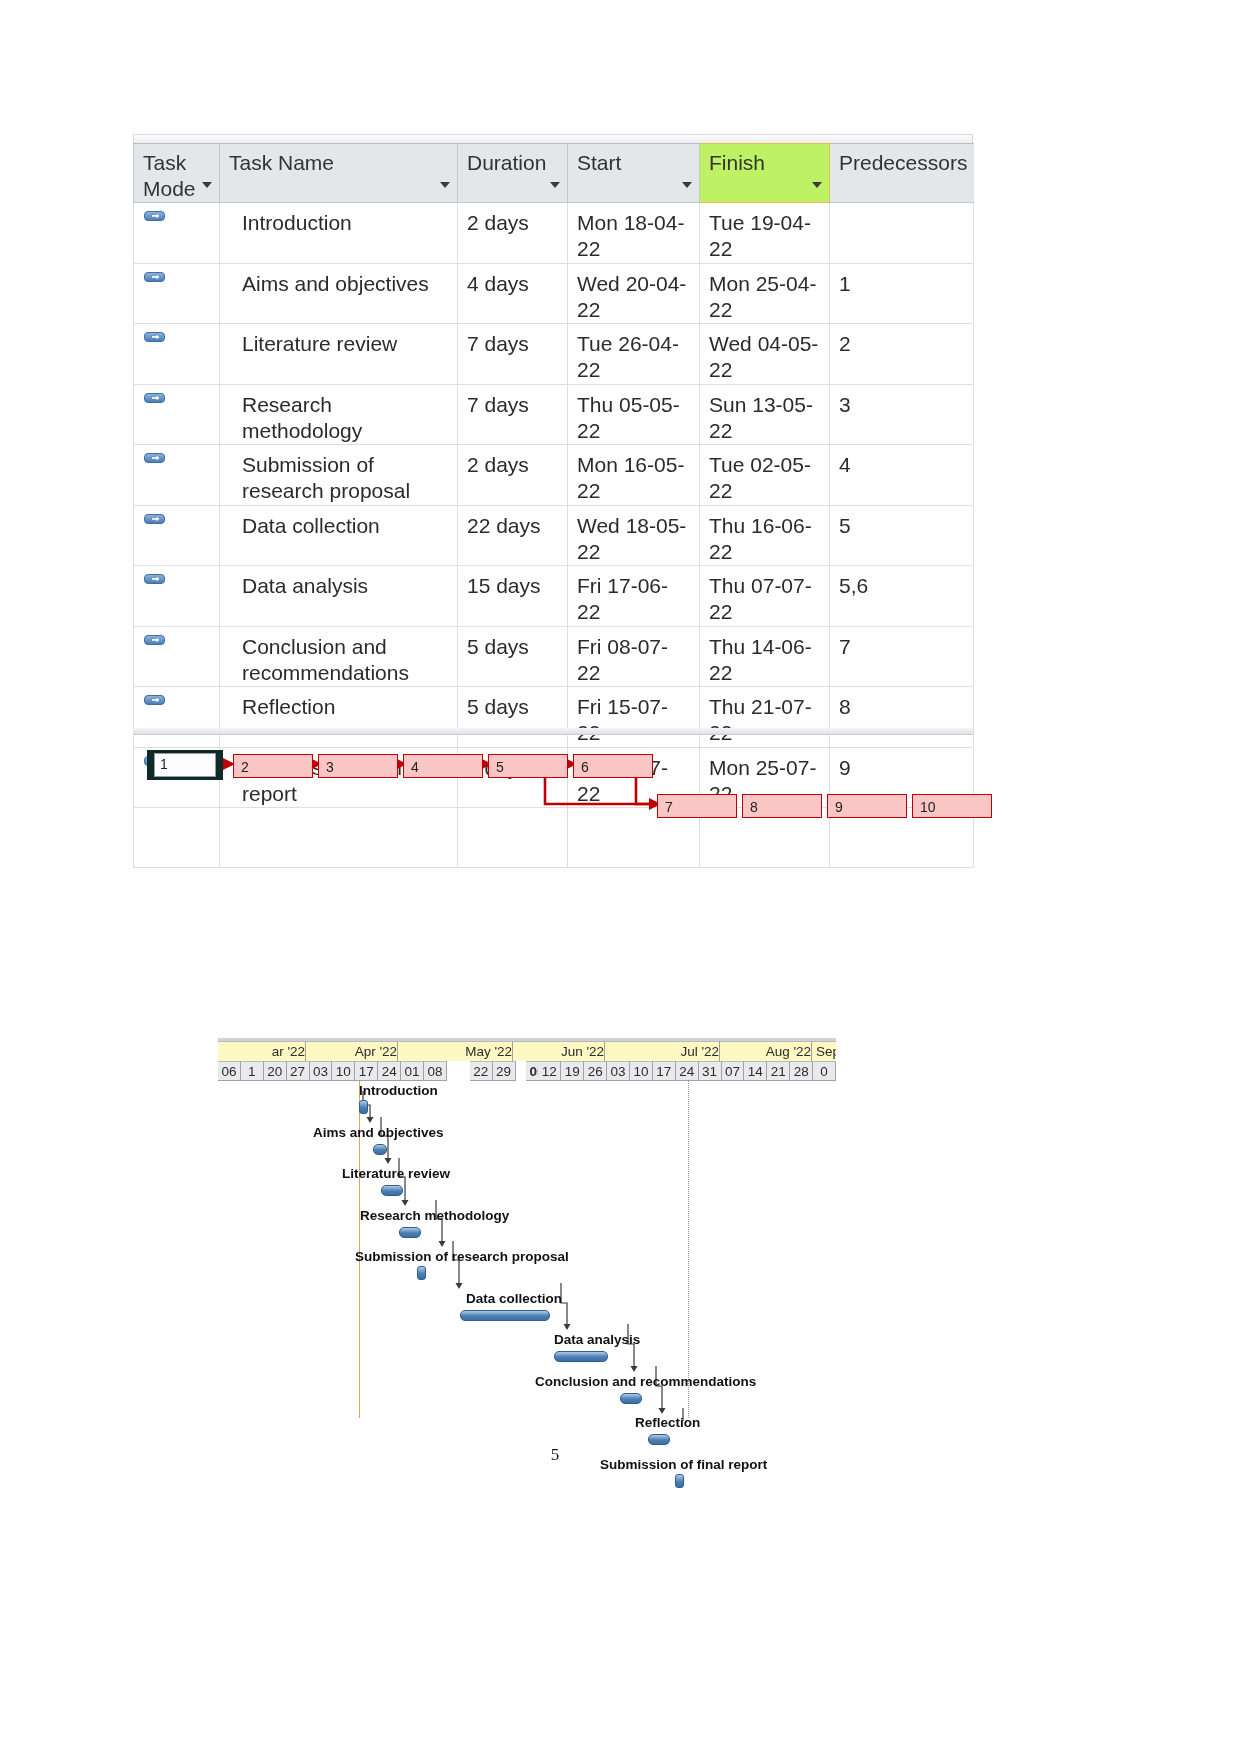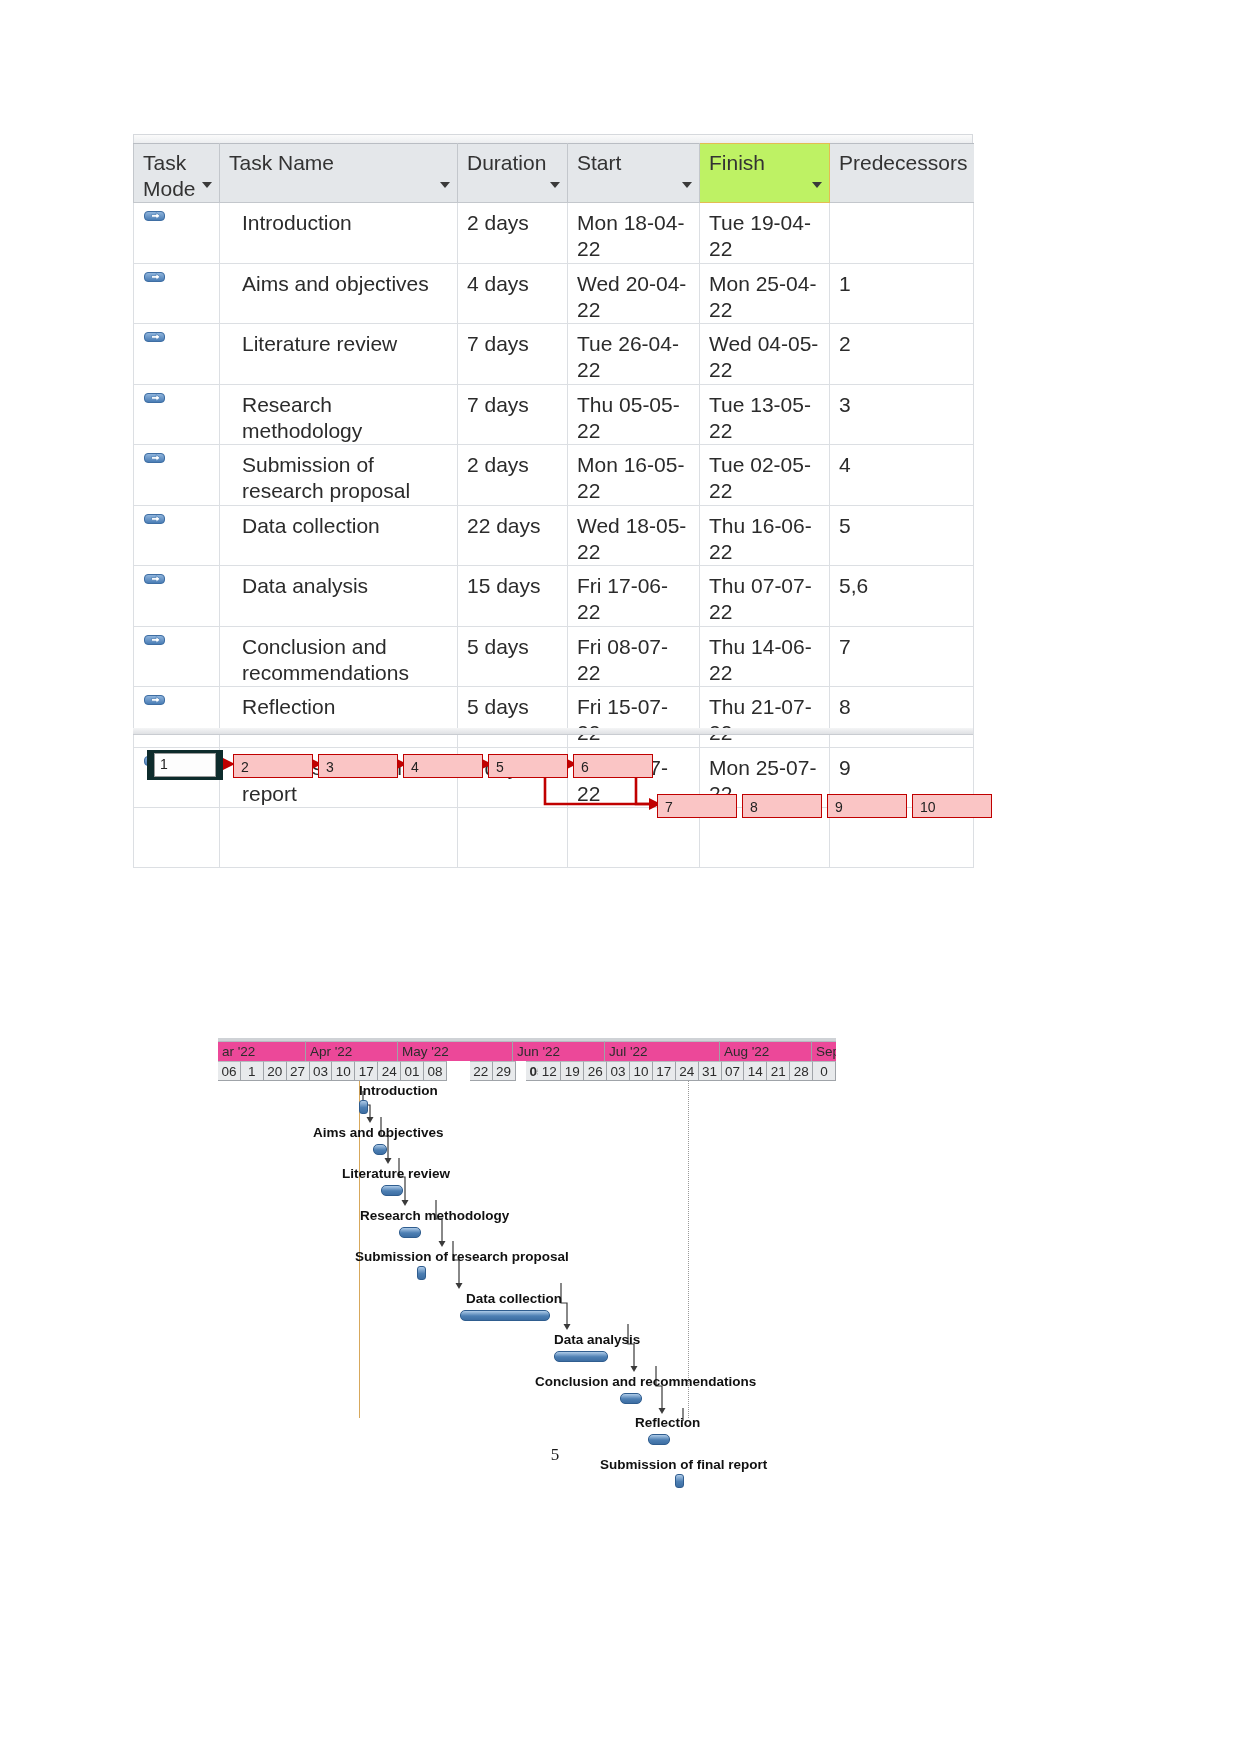--- a/index.html
+++ b/index.html
@@ -87,23 +87,23 @@
     font-size:14px;color:#222;line-height:20px;padding-left:5px;box-sizing:border-box;
   }
 
   
   #gantt{
     position:absolute;left:218px;top:1038px;width:618px;height:380px;
   }
   .g-topline{position:absolute;left:0;top:0;width:618px;height:3px;background:#cfd2d6;}
   .g-hdr-month{
     position:absolute;top:3px;height:20px;
-    background:#ec4899;border-right:1px solid #9fa3a8;border-top:1px solid #b6bac0;
+    background:#fef9c3;border-right:1px solid #9fa3a8;border-top:1px solid #b6bac0;
     font-size:13.5px;color:#2c2c2c;padding-left:4px;line-height:20px;
-    box-sizing:border-box;white-space:nowrap;overflow:hidden;
+    box-sizing:border-box;white-space:nowrap;overflow:hidden;text-align:right;
   }
   .g-hdr-week{
     position:absolute;top:23px;height:20px;
     background:#e8eaec;border-right:1px solid #9fa3a8;border-top:1px solid #b6bac0;
     border-bottom:1px solid #9fa3a8;
     font-size:13.5px;color:#2c2c2c;text-align:center;line-height:20px;
     box-sizing:border-box;white-space:nowrap;overflow:hidden;
   }
   .g-today{
     position:absolute;width:0;border-left:1px solid #d7a85c;top:43px;height:337px;
@@ -223,21 +223,21 @@
             <span class="mode-ico">
               <span class="bar"></span>
               <svg class="arwline" width="16" height="13" viewBox="0 0 16 13">
                 <path d="M0.8 4.2 H8.2 V1.2 L14.6 6.3 L8.2 11.4 V8.4 H0.8 Z" fill="#ffffff" stroke="#4a7db5" stroke-width="1.2" stroke-linejoin="round"></path>
               </svg>
             </span>
           </td>
           <td class="namecell"><span>Research methodology</span></td>
           <td><span>7 days</span></td>
           <td><span>Thu 05-05-22</span></td>
-          <td><span>Tue 13-05-22</span></td>
+          <td><span>Sun 13-05-22</span></td>
           <td><span>3</span></td>
         </tr>
         <tr>
           <td class="modecell">
             <span class="mode-ico">
               <span class="bar"></span>
               <svg class="arwline" width="16" height="13" viewBox="0 0 16 13">
                 <path d="M0.8 4.2 H8.2 V1.2 L14.6 6.3 L8.2 11.4 V8.4 H0.8 Z" fill="#ffffff" stroke="#4a7db5" stroke-width="1.2" stroke-linejoin="round"></path>
               </svg>
             </span>

